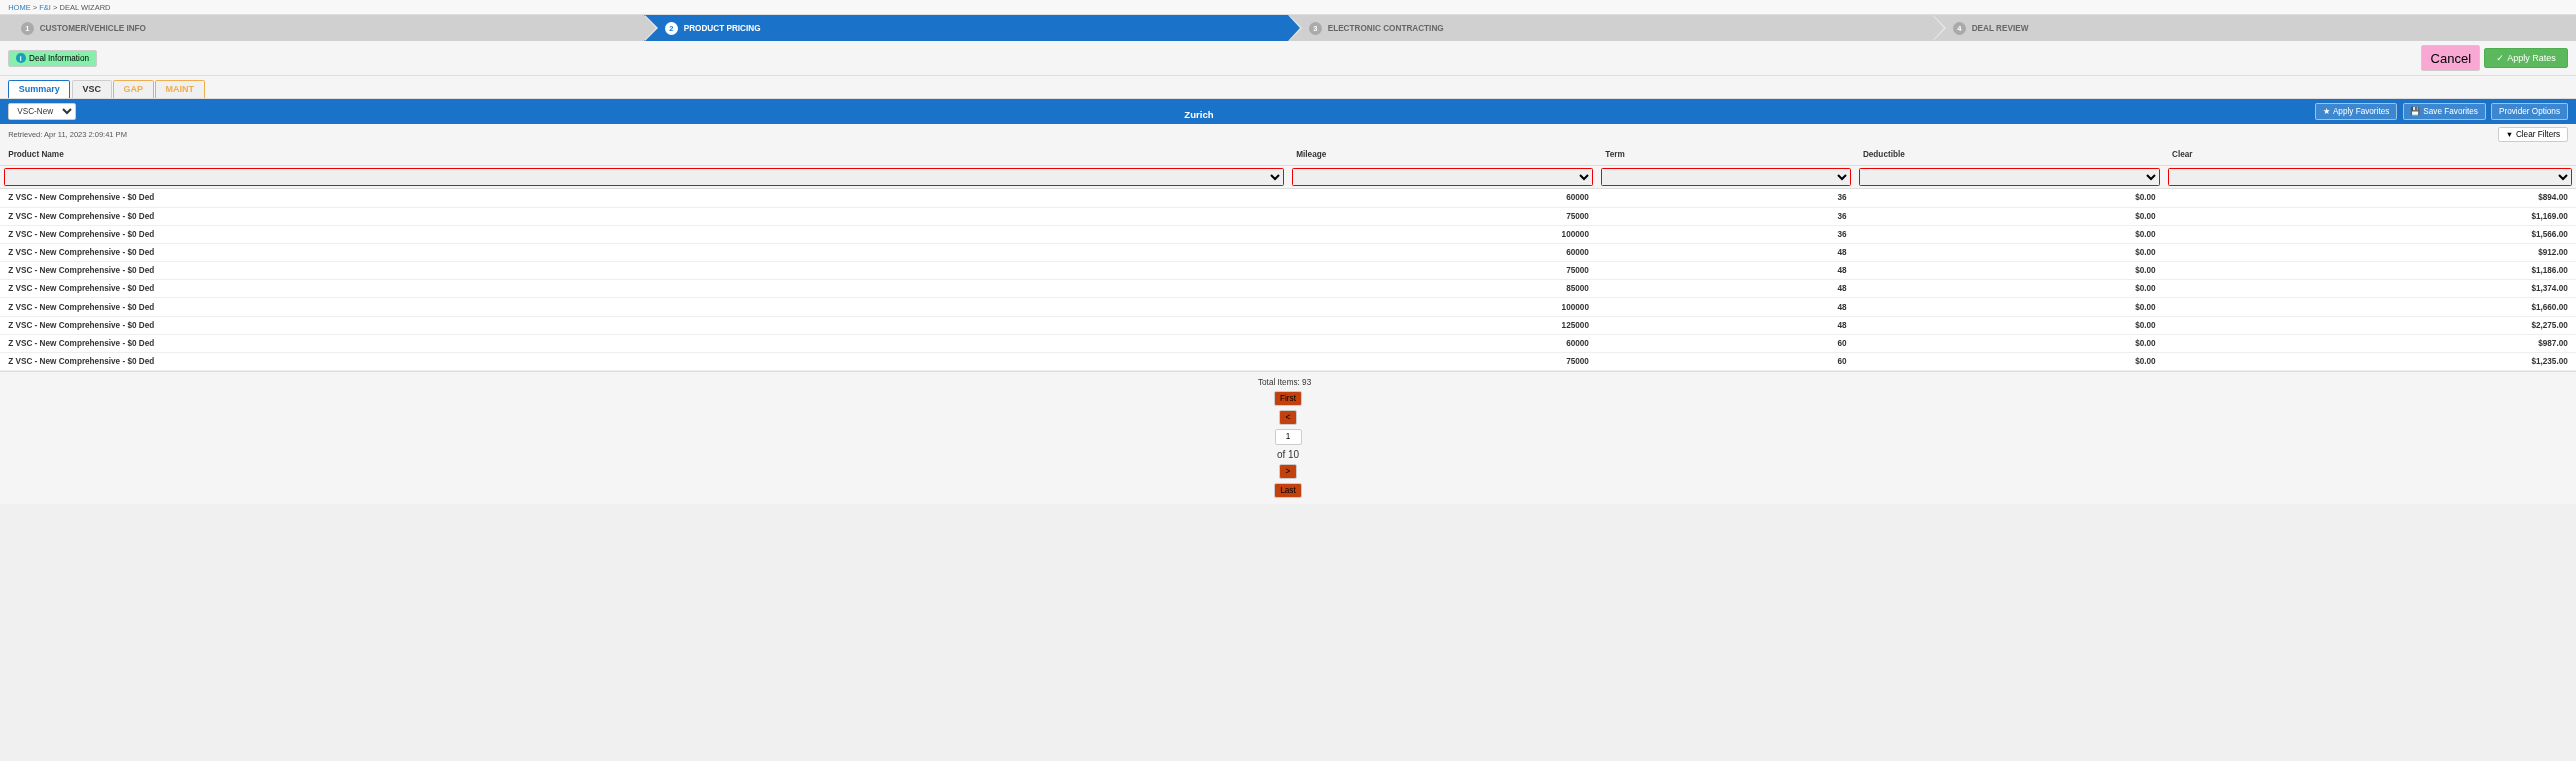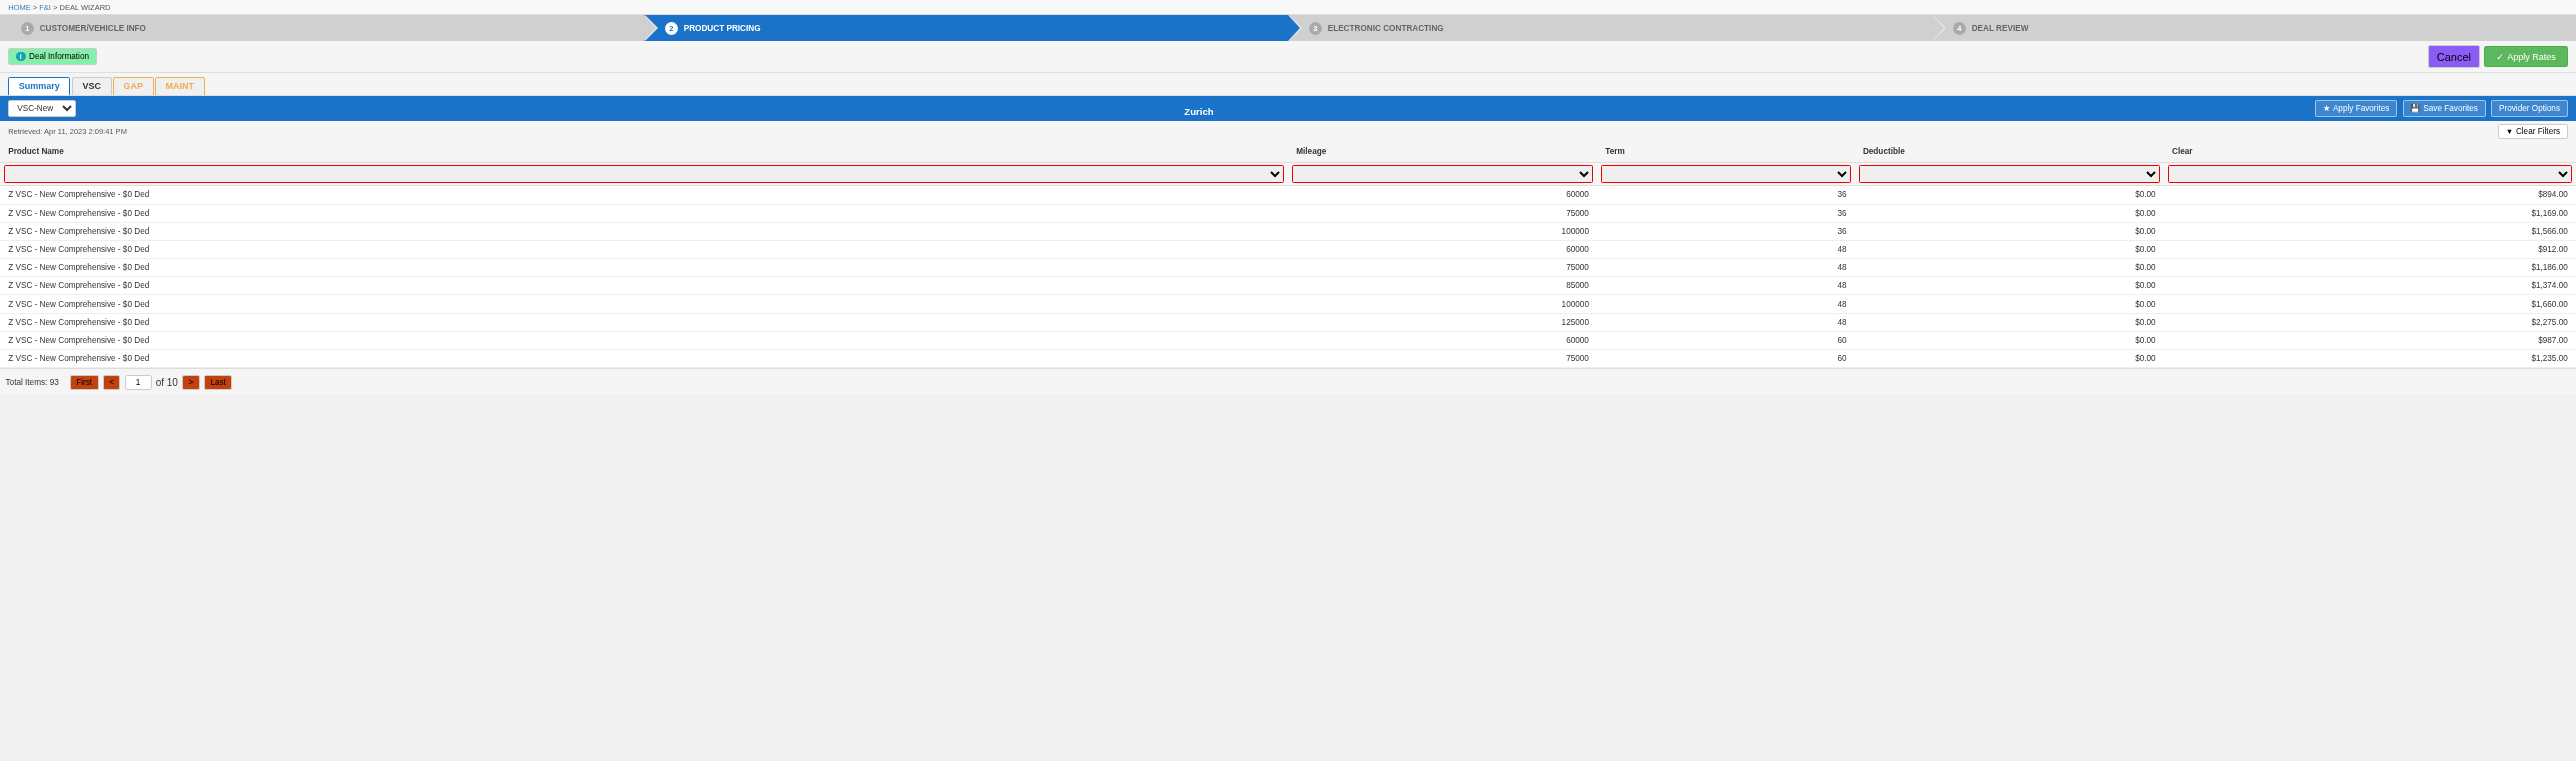--- a/index.html
+++ b/index.html
@@ -114,24 +114,24 @@
       border: 0.7px solid #4cae4c;
       padding: 4.1px 11px;
       font-size: 9px;
       cursor: pointer;
       border-radius: 2.1px;
       display: flex;
       align-items: center;
       gap: 3.4px;
     }
     .btn-cancel {
-      background: #8b5cf6;
+      background: #f9a8d4;
       border: 0.7px solid #ccc;
       padding: 4.1px 8.2px;
-      font-size: 11px;
+      font-size: 13px;
       cursor: pointer;
       border-radius: 2.1px;
       margin-right: 4.1px;
     }
     .action-right { display: flex; align-items: center; }
 
     
     .tabs-container {
       padding: 4.1px 8.2px 0;
       background: #f5f5f5;
@@ -249,20 +249,21 @@
     .data-table .filter-row td input {
       width: 100%;
       border: 0.7px solid #e00;
       border-radius: 1.4px;
       padding: 2.1px 2.7px;
       font-size: 7.5px;
       outline: none;
     }
     .data-table tbody tr {
       border-bottom: 0.7px solid #eee;
+      font-weight: bold;
     }
     .data-table td {
       padding: 4.1px 8.2px;
       font-size: 8.2px;
     }
     .col-product { width: 50%; margin-left: 38px; }
     .col-mileage { width: 12%; text-align: right; }
     .col-term { width: 10%; text-align: right; }
     .col-deductible { width: 12%; text-align: right; }
     .col-price { width: 16%; text-align: right; }
@@ -270,20 +271,21 @@
     
     .pagination {
       display: flex;
       justify-content: flex-start;
       align-items: center;
       padding: 5.5px;
       background: #f5f5f5;
       border-top: 0.7px solid #ddd;
       gap: 4.1px;
       font-size: 8.2px;
+      flex-direction: column;
     }
     .pagination .total { margin-right: 6.8px; }
     .btn-page {
       background: #c2410c;
       border: 0.7px solid #ccc;
       padding: 2.1px 5.5px;
       cursor: pointer;
       border-radius: 2.1px;
       font-size: 8.2px;
     }

